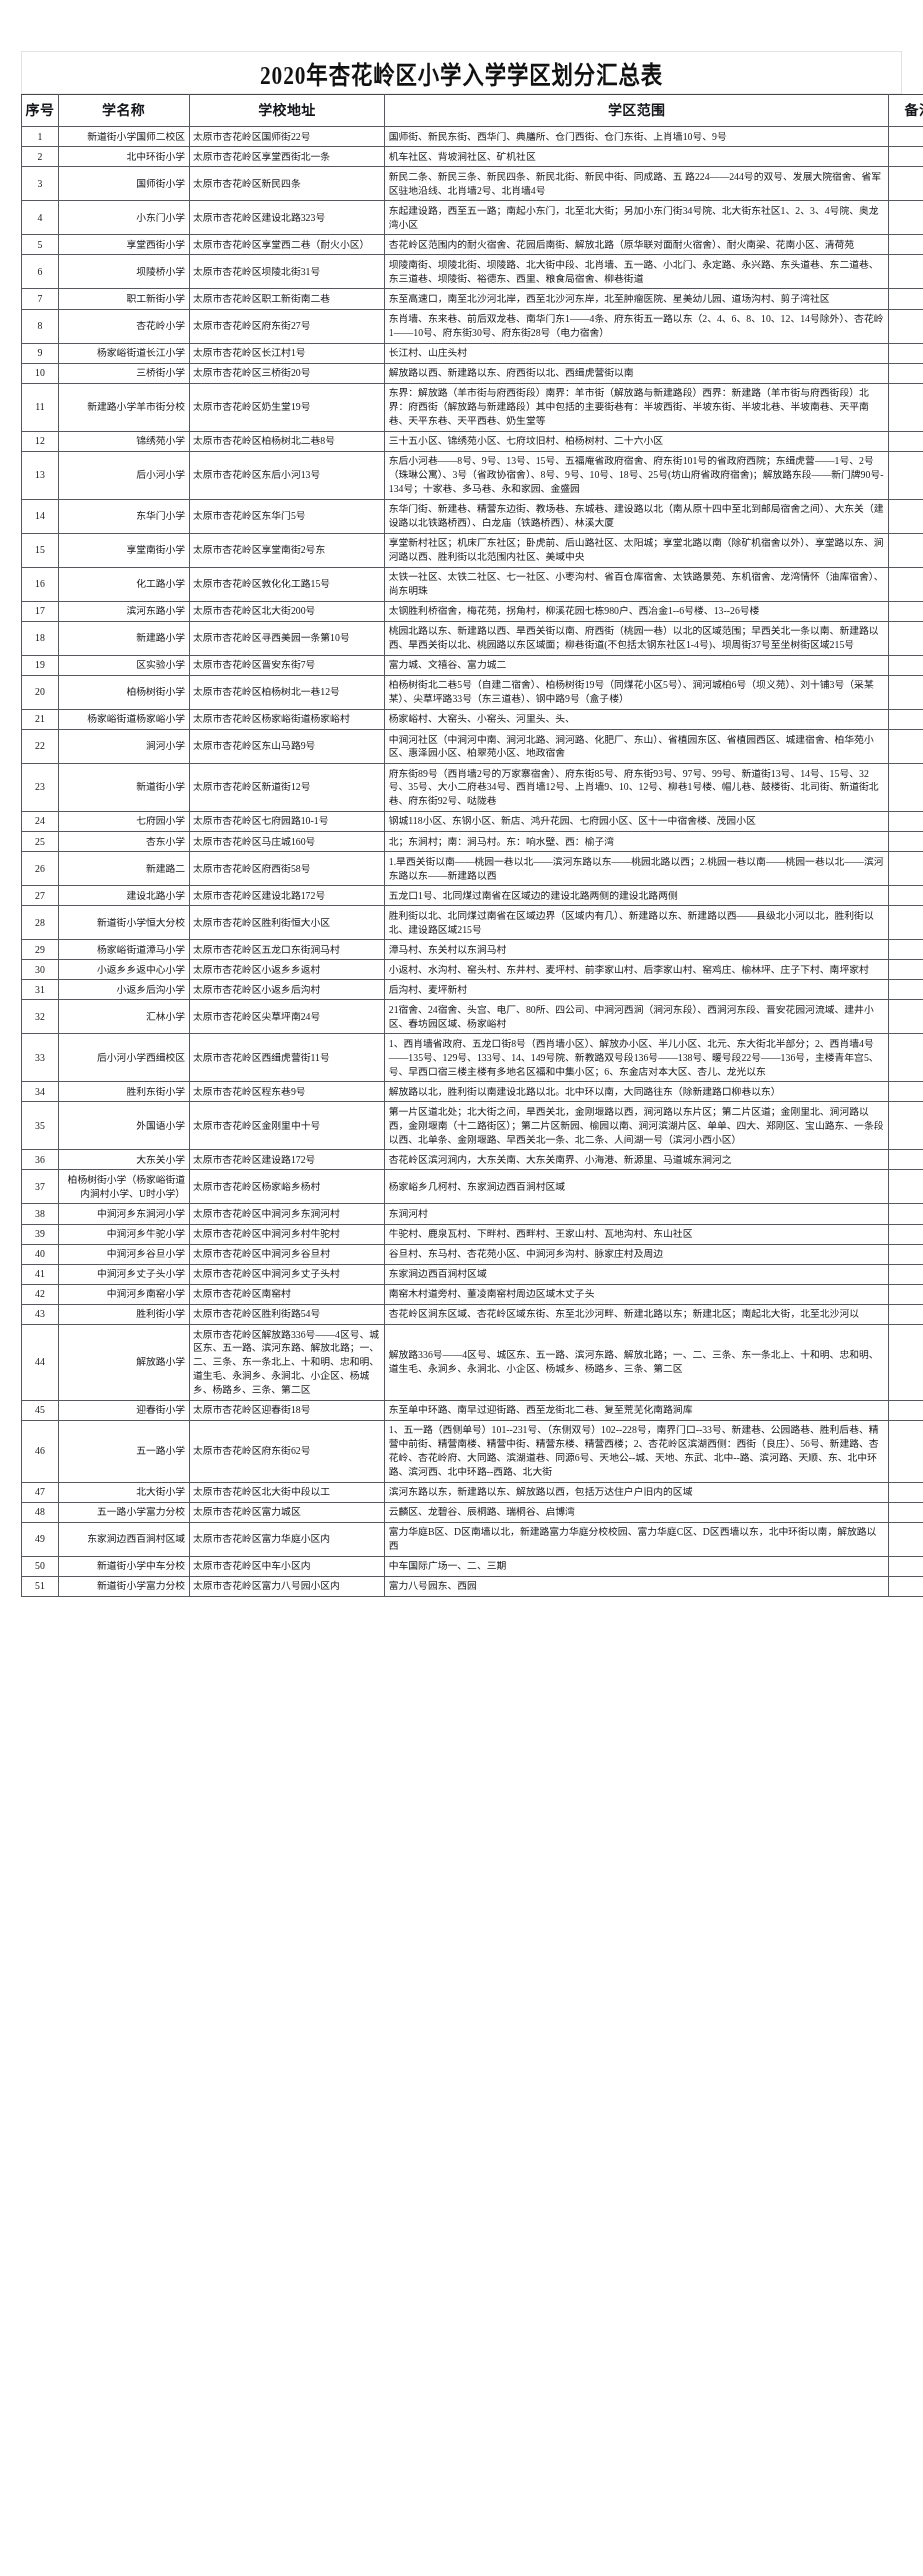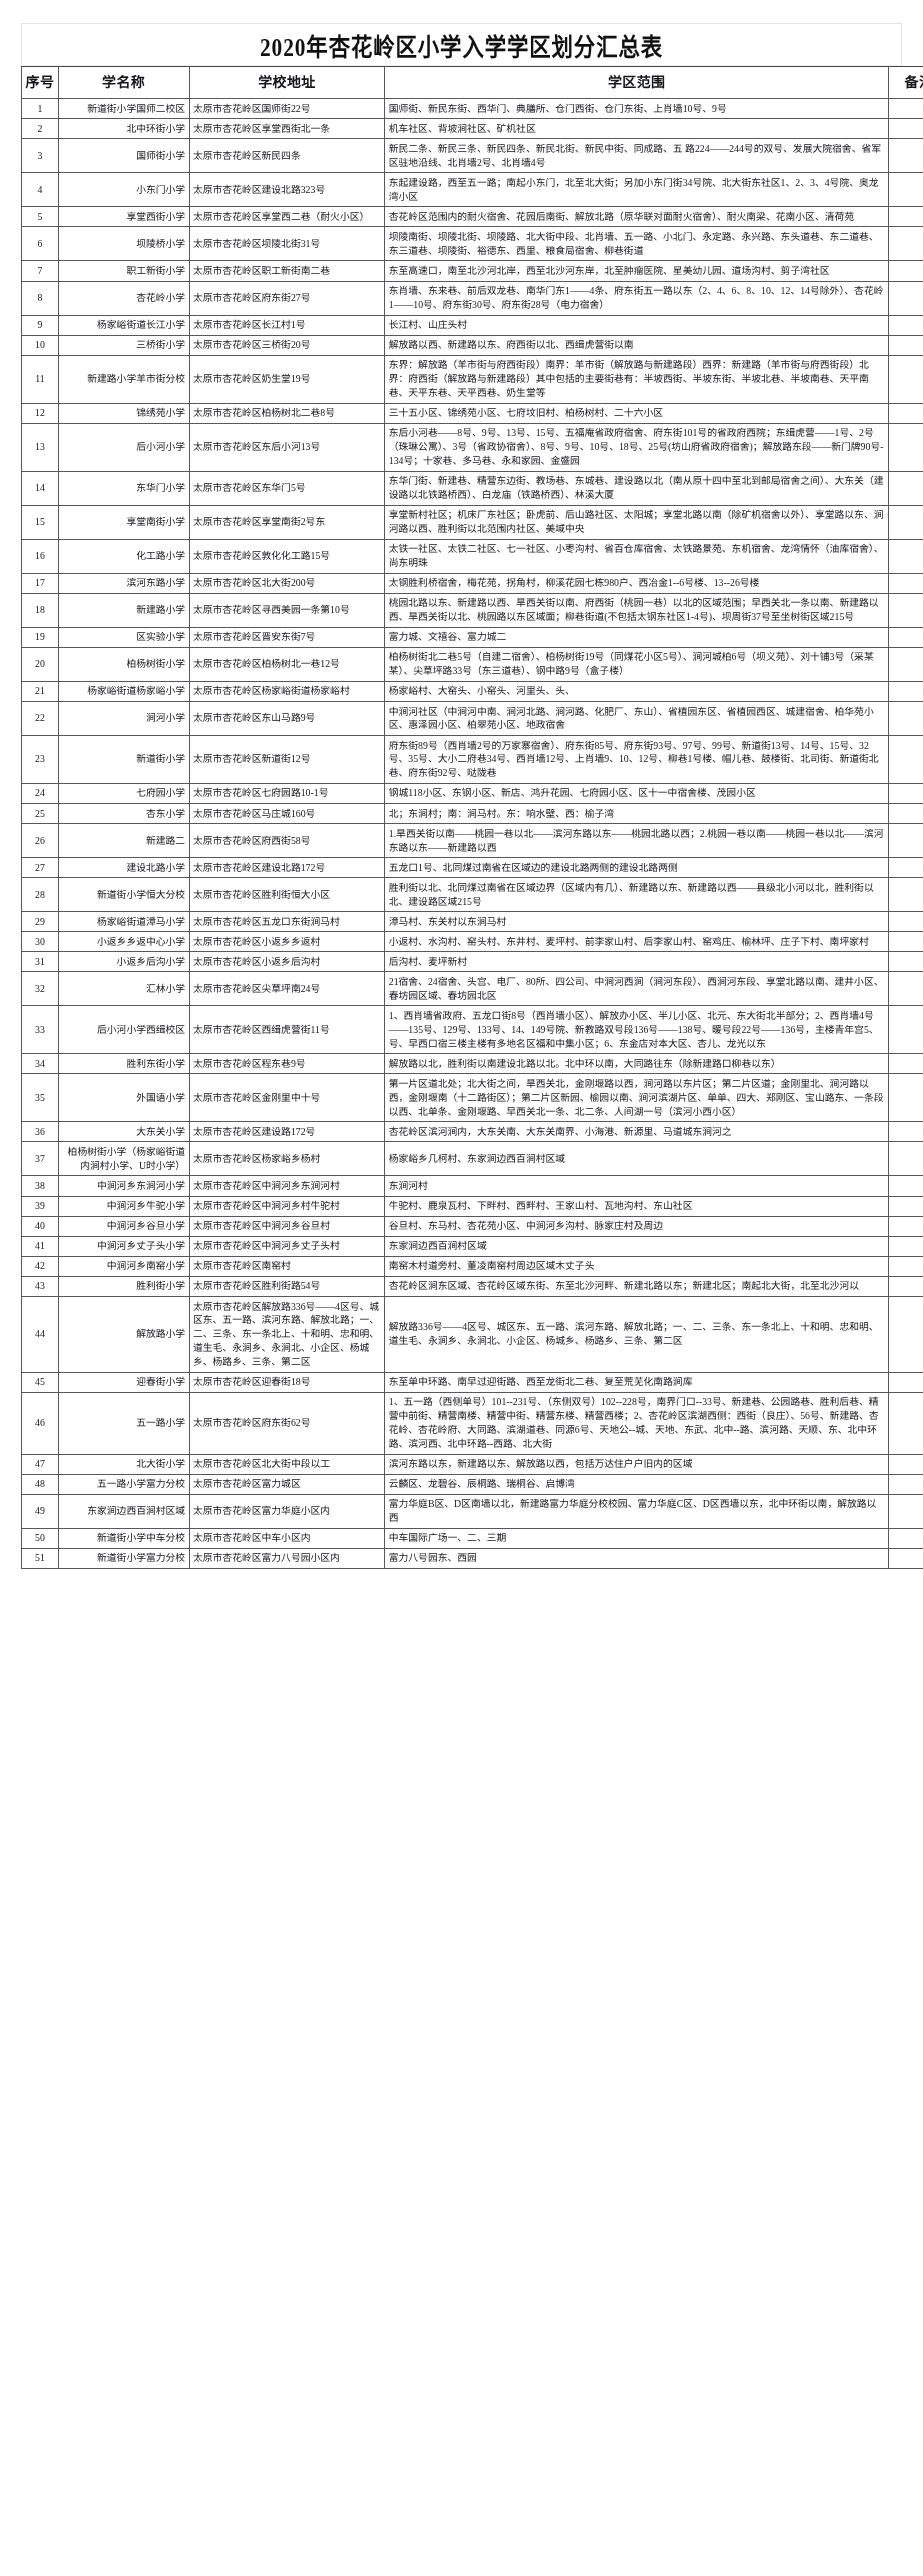--- a/index.html
+++ b/index.html
@@ -12,20 +12,21 @@
     width: 923px;
     font-family: "Liberation Serif", "DejaVu Serif", serif;
     color: #1a1a1a;
     -webkit-font-smoothing: none;
   }
   .page {
     width: 923px;
     box-sizing: border-box;
     padding: 4px;
     background: #fff;
+    margin-top: 28px;
   }
   .sheet {
     margin: 19px 17px 0 17px;
     border: 0.9px solid #e3e3e3;
     border-bottom: none;
     background: #fff;
   }
   .title-band {
     height: 41px;
     display: flex;
@@ -349,21 +350,21 @@
           <td class="c-idx">31</td>
           <td class="c-name">小返乡后沟小学</td>
           <td class="c-addr">太原市杏花岭区小返乡后沟村</td>
           <td class="c-area">后沟村、麦坪新村</td>
           <td class="c-note"></td>
         </tr>
         <tr>
           <td class="c-idx">32</td>
           <td class="c-name">汇林小学</td>
           <td class="c-addr">太原市杏花岭区尖草坪南24号</td>
-          <td class="c-area">21宿舍、24宿舍、头宫、电厂、80所、四公司、中涧河西涧（涧河东段）、西涧河东段、享堂北路以南、建井小区、春坊园区域、春坊园北区</td>
+          <td class="c-area">21宿舍、24宿舍、头宫、电厂、80所、四公司、中涧河西涧（涧河东段）、西涧河东段、晋安花园河流域、建井小区、春坊园区域、杨家峪村</td>
           <td class="c-note"></td>
         </tr>
         <tr>
           <td class="c-idx">33</td>
           <td class="c-name">后小河小学西缉校区</td>
           <td class="c-addr">太原市杏花岭区西缉虎营街11号</td>
           <td class="c-area">1、西肖墙省政府、五龙口街8号（西肖墙小区）、解放办小区、半儿小区、北元、东大街北半部分；2、西肖墙4号——135号、129号、133号、14、149号院、新教路双号段136号——138号、暖号段22号——136号，主楼青年宫5、号、早西口宿三楼主楼有多地名区福和中集小区；6、东金店对本大区、杏儿、龙光以东</td>
           <td class="c-note"></td>
         </tr>
         <tr>

